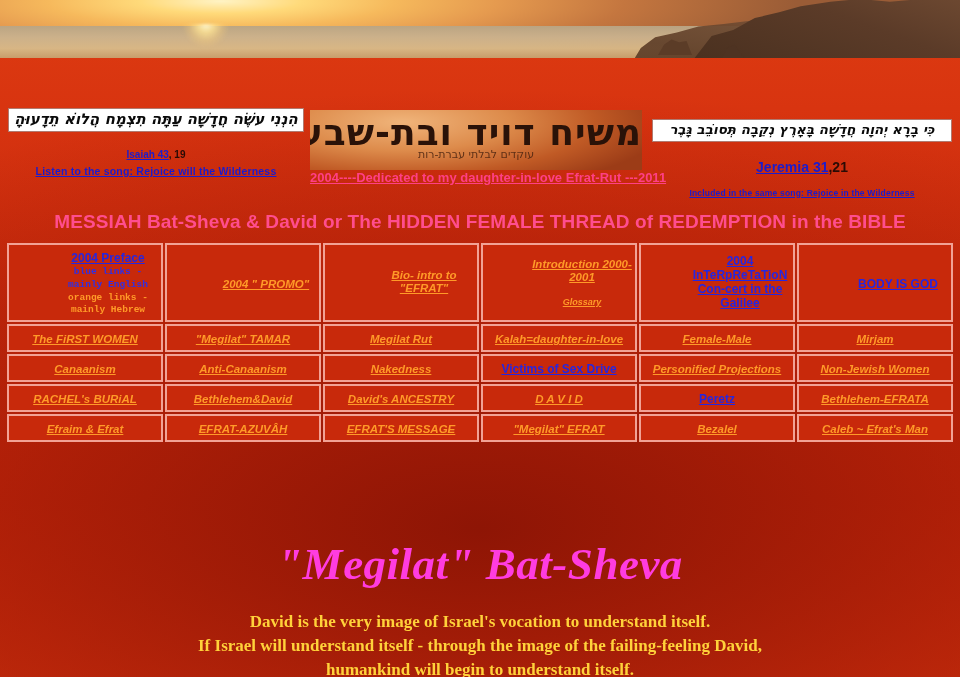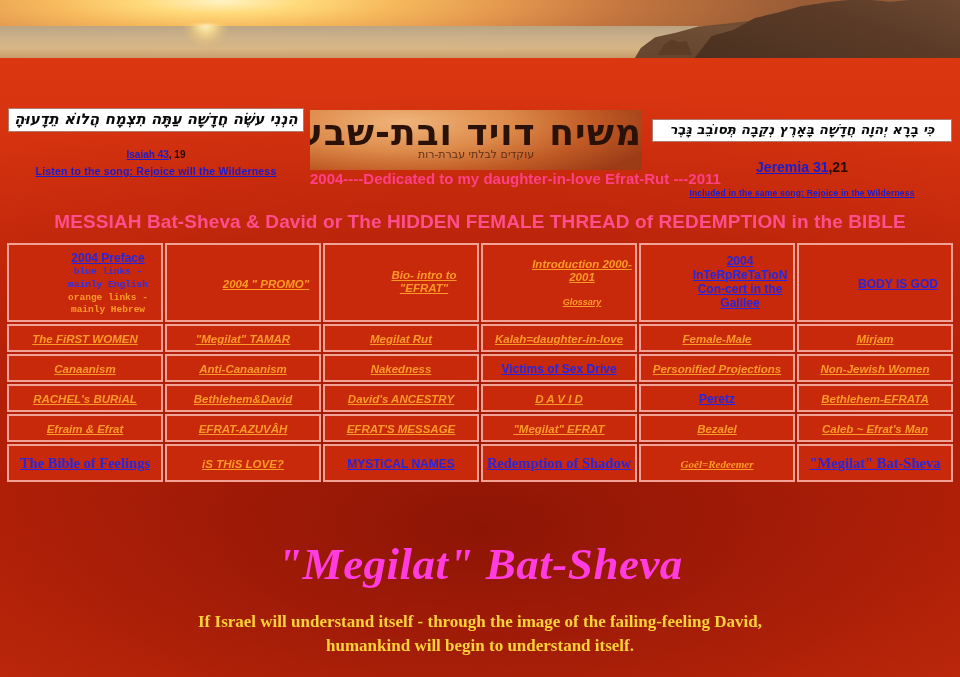--- a/index.html
+++ b/index.html
@@ -125,23 +125,24 @@
     direction:rtl;
     font-family:"DejaVu Sans", sans-serif;
     font-size:11px;
     color:#4b2410;
     opacity:.85;
     white-space:nowrap;
   }
   .dedication{
     position:absolute; left:310px; top:170px; width:332px; z-index:3;
     text-align:right;
-    font-size:15px; font-weight:bold;
+    font-size:13px; font-weight:bold;
     color:#ff3f86;
     white-space:nowrap;
+    text-decoration:underline;
   }
 
   
   .headline{
     position:absolute; left:0; top:211px; width:960px; z-index:3;
     text-align:center;
     font-family:"Liberation Sans", sans-serif;
     font-weight:bold;
     font-size:19px;
     color:#ff4d8e;
@@ -290,29 +291,22 @@
         <td><span class="lk or">Bethlehem-EFRATA</span></td>
       </tr>
       <tr>
         <td><span class="lk or">Efraim &amp; Efrat</span></td>
         <td><span class="lk or">EFRAT-AZUVÂH</span></td>
         <td><span class="lk or">EFRAT'S MESSAGE</span></td>
         <td><span class="lk or">"Megilat" EFRAT</span></td>
         <td><span class="lk or">Bezalel</span></td>
         <td><span class="lk or">Caleb ~ Efrat's Man</span></td>
       </tr>
-      <tr class="big">
-        <td><span class="lk bl-serif">The Bible of Feelings</span></td>
-        <td><span class="lk or">iS THiS LOVE?</span></td>
-        <td><span class="lk bl">MYSTiCAL NAMES</span></td>
-        <td><span class="lk bl-serif">Redemption of Shadow</span></td>
-        <td><span class="lk or-serif">Goêl=Redeemer</span></td>
-        <td><span class="lk bl-serif">"Megilat" Bat-Sheva</span></td>
-      </tr>
     </tbody>
 </table>
 
 <div class="megilat-title">"Megilat" Bat-Sheva</div>
 
 <div class="quote">
+  <span>David is the very image of Israel's vocation to understand itself.</span>
   <span>If Israel will understand itself - through the image of the failing-feeling David,</span>
   <span>humankind will begin to understand itself.</span>
 </div>
 
 </body></html>

